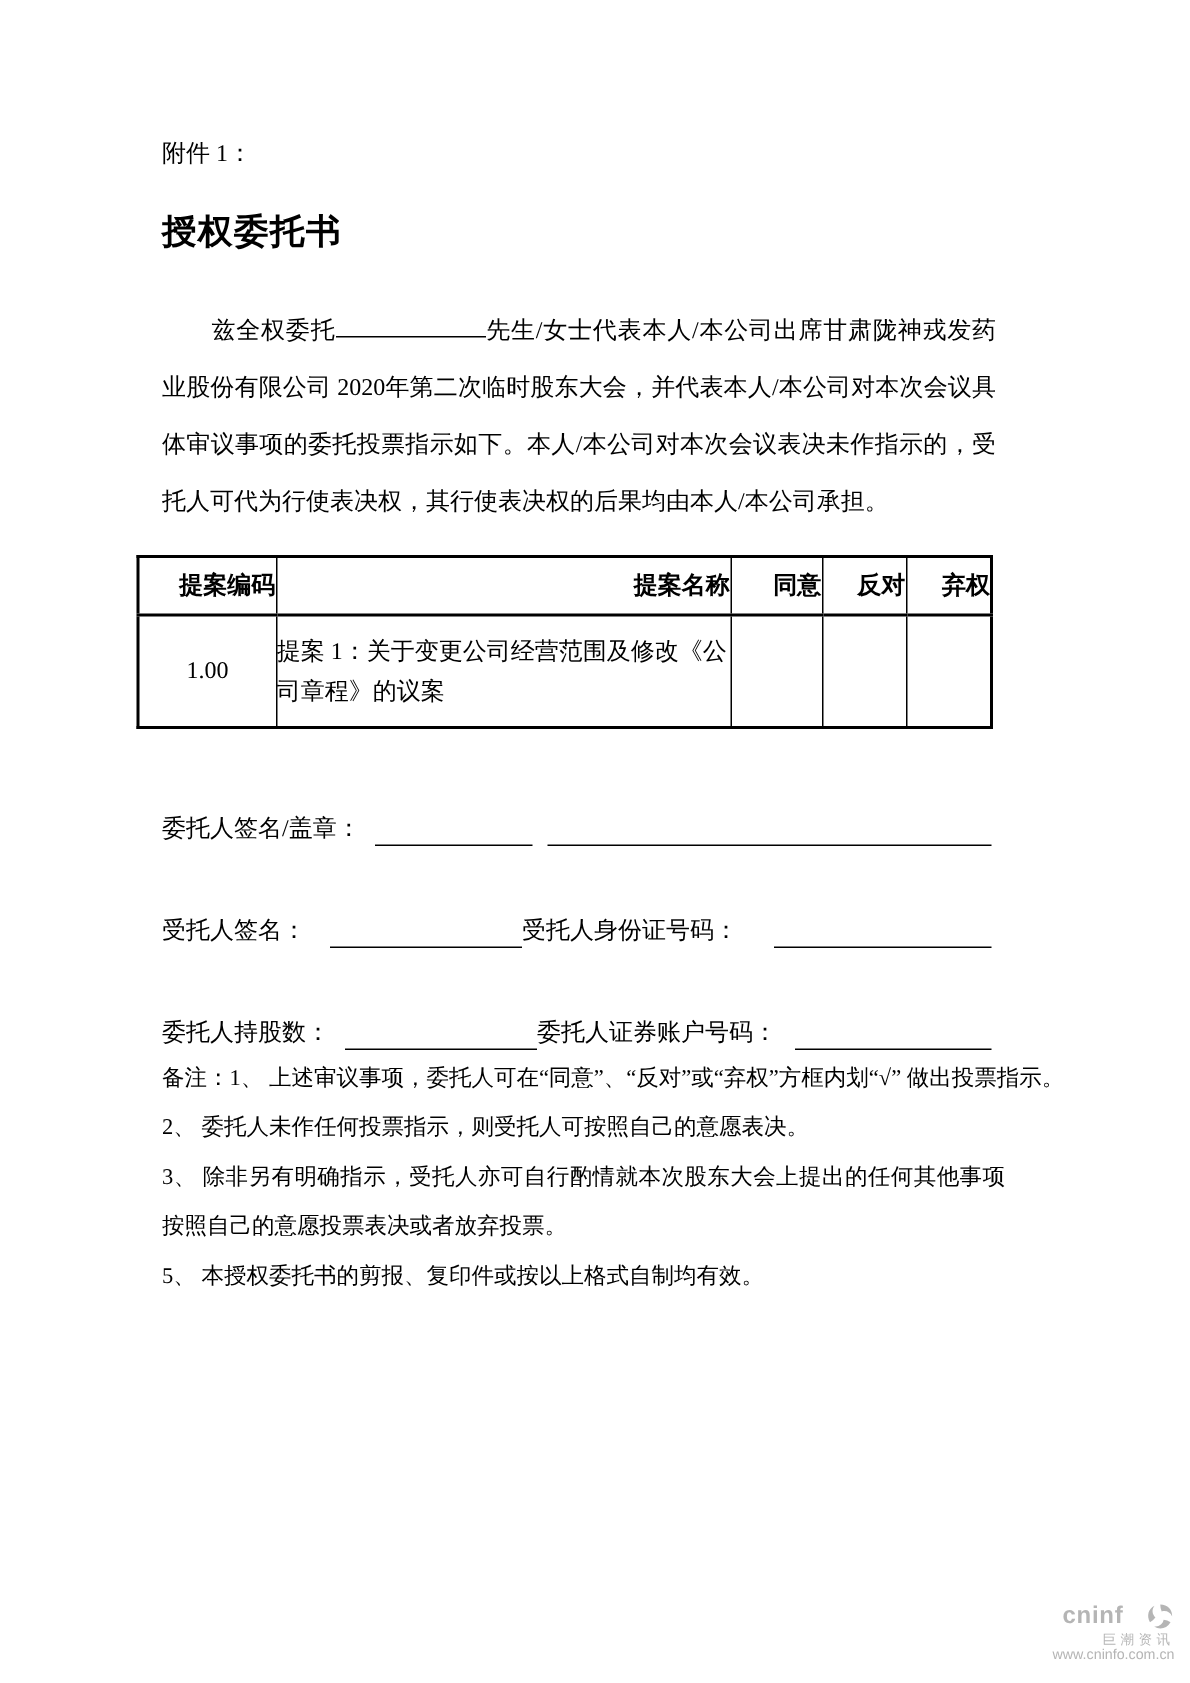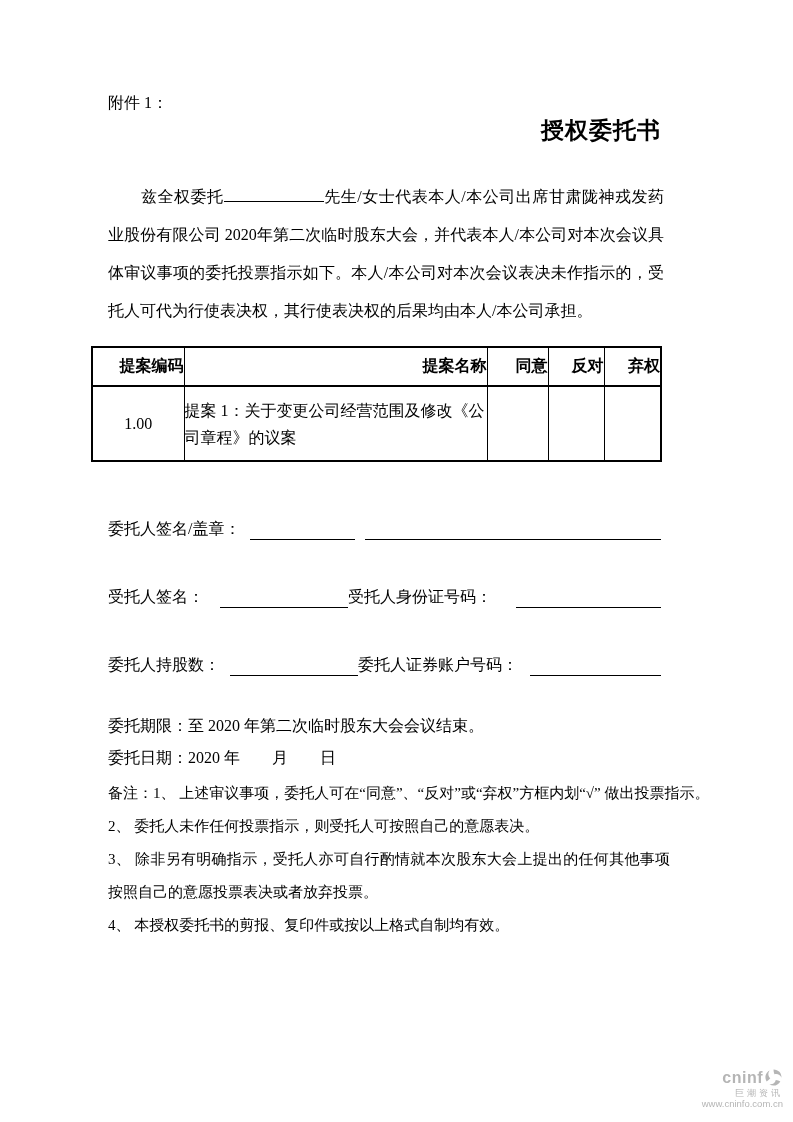--- a/index.html
+++ b/index.html
@@ -15,24 +15,25 @@
     position: absolute;
     left: 108px; top: 0;
     width: 553px;
   }
   .attachment {
     margin-top: 92px;
     font-size: 16px;
     line-height: 22px;
   }
   .doc-title {
+    margin-top: 24px;
     font-size: 23px;
     font-weight: bold;
     line-height: 32px;
-    text-align: right;
+    text-align: left;
     font-family: "Liberation Sans", "DejaVu Sans", sans-serif;
     letter-spacing: 1px;
   }
   .para {
     margin-top: 32px;
     width: 556px;
     font-size: 16px;
     line-height: 38px;
     text-align: justify;
     text-indent: 33px;
@@ -120,21 +121,21 @@
     right: 10px; bottom: 12px;
     text-align: right;
     font-family: "Liberation Sans", "DejaVu Sans", sans-serif;
     line-height: 1.12;
     user-select: none;
   }
   .cninfo-row {
     display: flex;
     align-items: center;
     justify-content: flex-end;
-    gap: 1px;
+    gap: 15px;
   }
   .cninfo-wordmark {
     font-size: 16px;
     font-weight: bold;
     letter-spacing: 0.5px;
   }
   .cninfo-cn {
     font-size: 9px;
     letter-spacing: 3px;
     margin-top: 1px;
@@ -193,30 +194,26 @@
     <span class="blank grow ml24"></span>
   </div>
 
   <div class="sig-row row2">
     <span>委托人持股数：</span>
     <span class="blank b2 ml10"></span>
     <span>委托人证券账户号码：</span>
     <span class="blank grow ml12"></span>
   </div>
 
-  <div class="terms">
-    <p>委托期限：至 2020 年第二次临时股东大会会议结束。</p>
-    <p>委托日期：2020 年　　月　　日</p>
-  </div>
 
   <div class="notes">
     <p class="nowrap">备注：1、 上述审议事项，委托人可在“同意”、“反对”或“弃权”方框内划“√” 做出投票指示。</p>
     <p>2、 委托人未作任何投票指示，则受托人可按照自己的意愿表决。</p>
     <p>3、 除非另有明确指示，受托人亦可自行酌情就本次股东大会上提出的任何其他事项按照自己的意愿投票表决或者放弃投票。</p>
-    <p>4、 本授权委托书的剪报、复印件或按以上格式自制均有效。</p>
+    <p>5、 本授权委托书的剪报、复印件或按以上格式自制均有效。</p>
   </div>
 
 </div>
 
 <div class="cninfo-footer" style="color:#b5b5b5;">
   <div class="cninfo-row">
     <span class="cninfo-wordmark">cninf</span>
     <span style="display:inline-flex;">
       <svg width="19" height="19" viewBox="0 0 24 24">
         <g fill="#b5b5b5">

